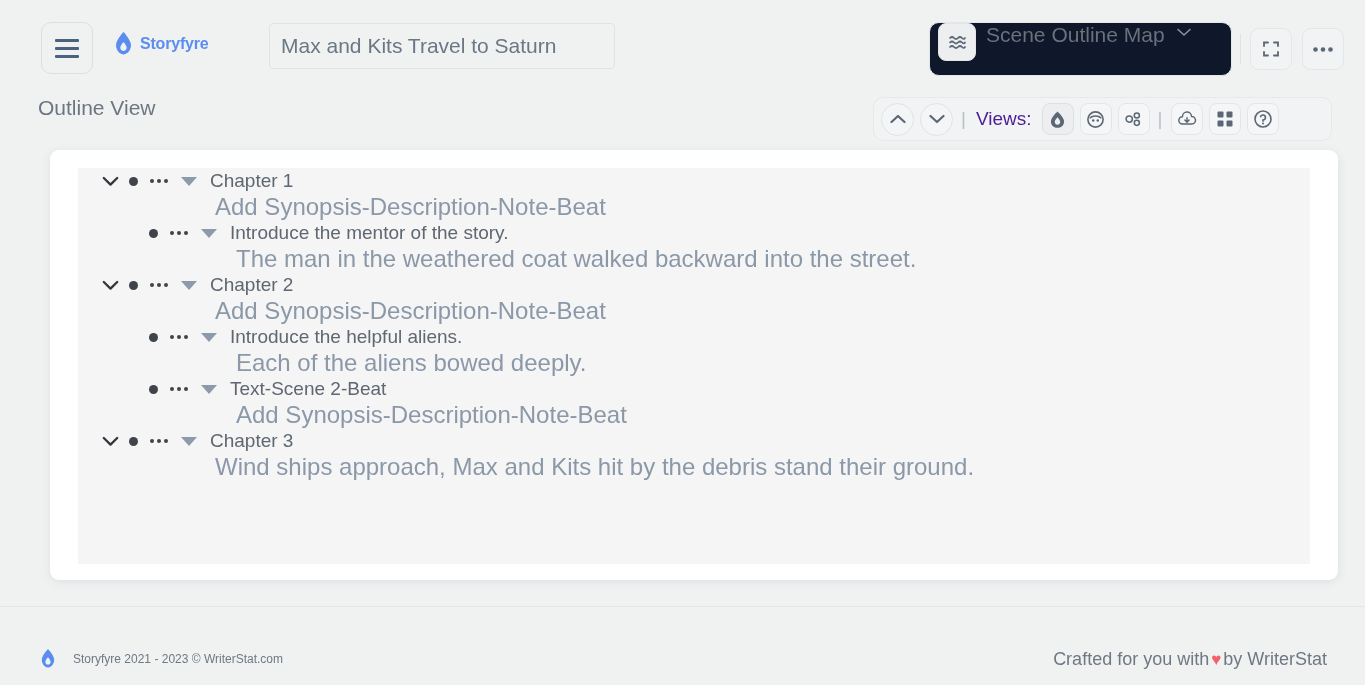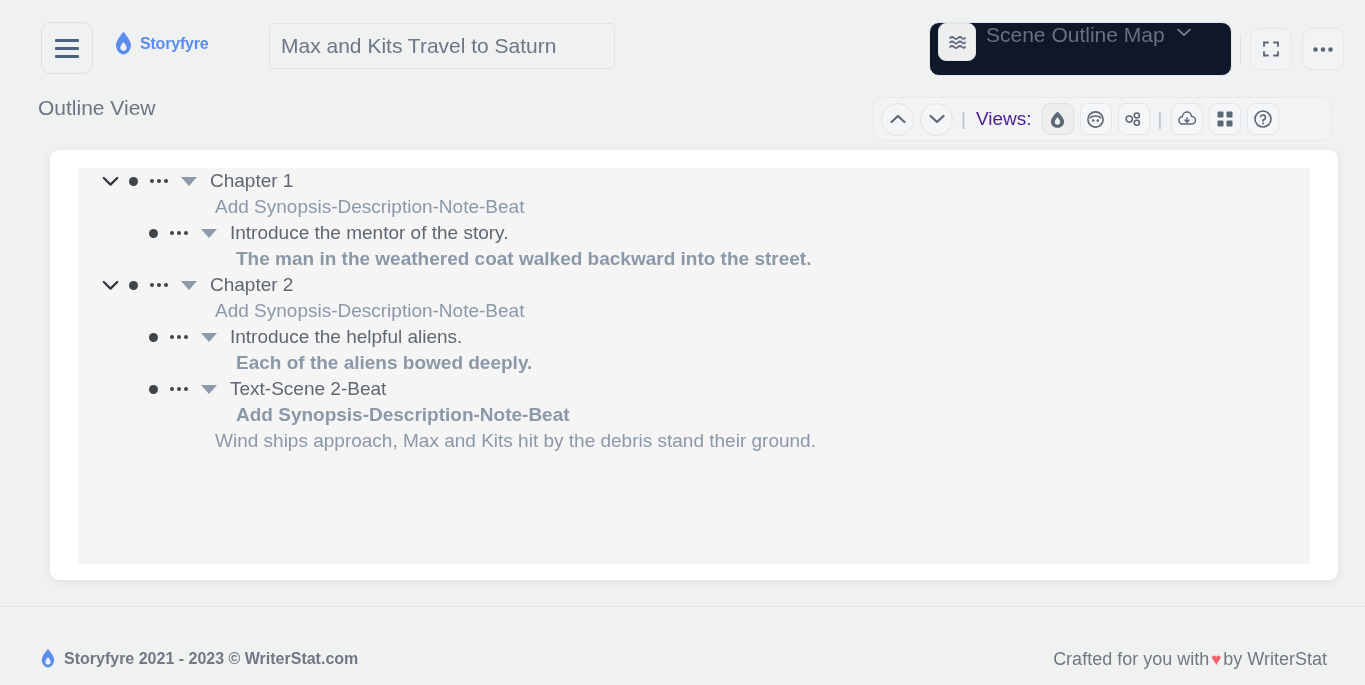--- a/index.html
+++ b/index.html
@@ -117,37 +117,37 @@
     display: flex; gap: 3px; margin-right: 13px; align-items: center;
   }
   .dots i { width: 4px; height: 4px; border-radius: 50%; background: #3f434a; display: block; }
   .tri {
     width: 0; height: 0; margin-right: 13px;
     border-left: 8px solid transparent; border-right: 8px solid transparent;
     border-top: 9px solid #8d9aab; flex: none;
   }
   .row-text { font-size: 19px; color: #5f6770; }
   .note {
-    font-size: 19px; color: #8b98a8; height: 26px;
+    font-size: 24px; color: #8b98a8; height: 26px;
     display: flex; align-items: center; white-space: nowrap;
   }
   .lvl0 { padding-left: 23px; }
   .lvl1 { padding-left: 71px; }
   .note-0 { padding-left: 137px; }
-  .note-1 { padding-left: 158px; font-weight: bold; }
+  .note-1 { padding-left: 158px; }
 
   
   .footer {
     position: absolute; left: 0; top: 606px; width: 1365px; height: 79px;
     border-top: 1px solid #e4e6e8;
   }
   .footer-left {
     position: absolute; left: 41px; top: 42px;
-    display: flex; align-items: center; gap: 9px;
-    color: #6f7883; font-size: 16px; font-weight: bold;
+    display: flex; align-items: center; gap: 18px;
+    color: #6f7883; font-size: 12px;
   }
   .footer-left .flame { width: 14px; height: 19px; display: block; }
   .footer-right {
     position: absolute; right: 38px; top: 42px;
     display: flex; align-items: center; gap: 2px;
     color: #6f7883; font-size: 18px;
   }
   .heart { color: #f4616b; font-size: 17px; }
 </style>
 </head>
@@ -341,20 +341,35 @@
             <span class="bullet"></span>
             <span class="dots">
               <i></i>
               <i></i>
               <i></i>
             </span>
             <span class="tri"></span>
             <span class="row-text">Text-Scene 2-Beat</span>
           </div>
           <div class="note note-1">Add Synopsis-Description-Note-Beat</div>
+          <div class="row lvl0">
+            <span class="chev-down">
+              <svg width="17" height="11" viewBox="0 0 17 11">
+                <path d="M1.8 2 L8.5 8.6 L15.2 2" fill="none" stroke="#33373d" stroke-width="2.3" stroke-linecap="round" stroke-linejoin="round"></path>
+              </svg>
+            </span>
+            <span class="bullet"></span>
+            <span class="dots">
+              <i></i>
+              <i></i>
+              <i></i>
+            </span>
+            <span class="tri"></span>
+            <span class="row-text">Chapter 3</span>
+          </div>
           <div class="note note-0">Wind ships approach, Max and Kits hit by the debris stand their ground.</div>
         </div>
     </div>
   </div>
 
   <div class="footer">
     <div class="footer-left">
       <svg class="flame" viewBox="0 0 17 23">
         <path d="M8.5 0 C8.5 0 2.2 6.6 1.2 11.6 C0.2 16.6 3.6 22.4 8.5 22.4 C13.4 22.4 16.8 16.6 15.8 11.6 C14.8 6.6 8.5 0 8.5 0 Z M8.5 18.9 C6.4 18.9 5 17.1 5.4 15.0 C5.8 12.9 8.5 9.9 8.5 9.9 C8.5 9.9 11.2 12.9 11.6 15.0 C12.0 17.1 10.6 18.9 8.5 18.9 Z" fill="#5b8def"></path>
       </svg>

